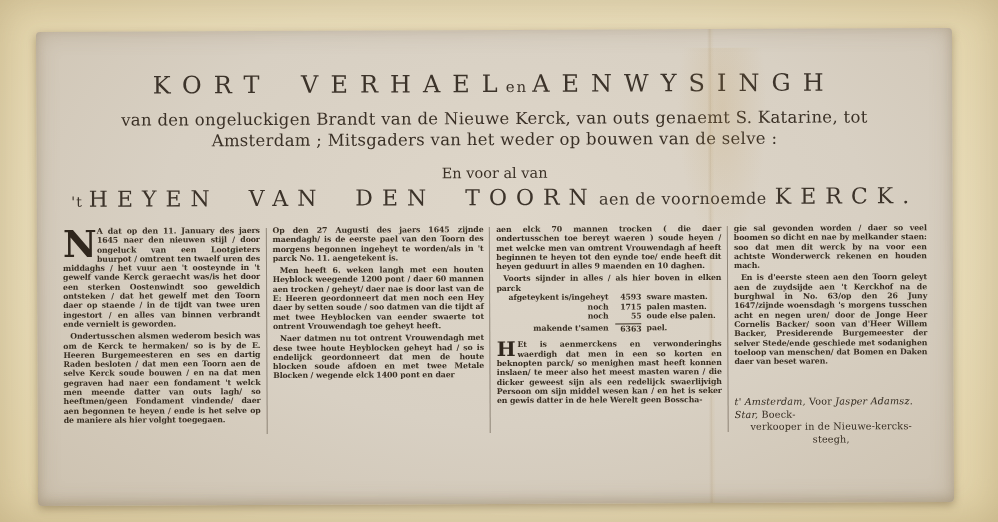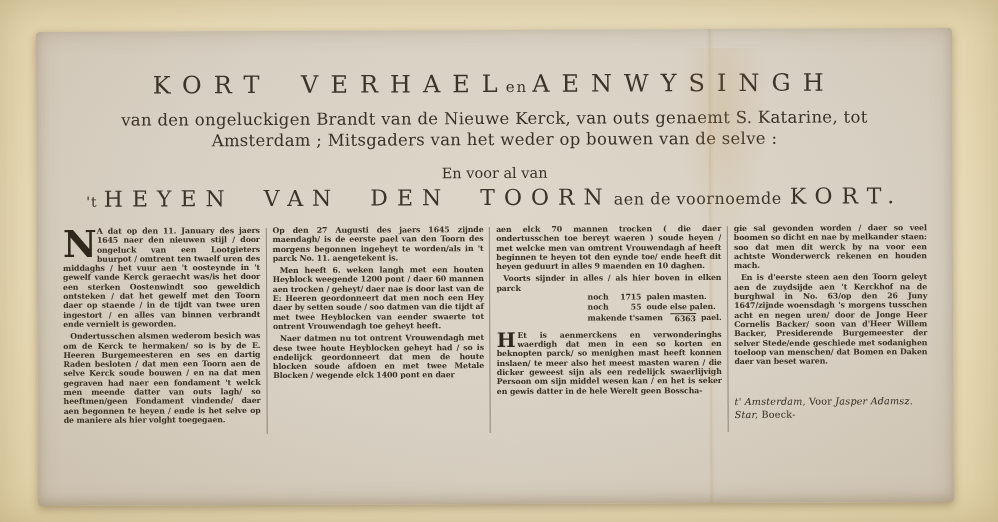--- a/index.html
+++ b/index.html
@@ -84,42 +84,42 @@
   }
   .dropH{
     float:left;font-size:20px;line-height:17px;font-weight:bold;
     color:#30271d;margin:1px 2px 0 0;
   }
   
   .t-row{display:flex;line-height:9.6px;text-align:left;}
   .t-label{flex:0 0 112px;text-align:right;padding-right:7px;}
   .t-val{flex:0 0 26px;text-align:right;}
   .t-unit{padding-left:5px;}
-  .t-total{margin:2px 0 6px 0;justify-content:flex-end;}
+  .t-total{margin:2px 0 6px 0;}
   .t-total .t-val{border-top:1px solid #382e22;}
   
   .colophon{margin-top:30px;font-weight:normal;font-size:9.6px;line-height:12.5px;
     text-align:center;color:#342b20;letter-spacing:.2px;}
   .colophon .l1{text-align:left;}
   .colophon .it{font-style:italic;}
 </style>
 </head>
 <body>
 
 <div class="stage">
   <div class="paper">
     <div class="crease"></div>
     <div class="stain"></div>
 
     <div class="hd">
       <h1 class="h1"><span>KORT VERHAEL</span><span class="conj">en</span><span>AENWYSINGH</span></h1>
       <p class="sub">van den ongeluckigen Brandt van de Nieuwe Kerck, van outs genaemt S. Katarine, tot</p>
       <p class="sub">Amsterdam ;   Mitsgaders van het weder op bouwen van de selve :</p>
       <p class="leadin">En voor al van</p>
-      <h2 class="h2"><span class="tick">'t</span><span class="caps">HEYEN VAN DEN TOORN</span><span class="mid">aen de voornoemde</span><span class="caps">KORT.</span></h2>
+      <h2 class="h2"><span class="tick">'t</span><span class="caps">HEYEN VAN DEN TOORN</span><span class="mid">aen de voornoemde</span><span class="caps">KERCK.</span></h2>
     </div>
 
     <div class="cols">
 
       <div class="col c1">
         <p><span class="dropN">N</span><span>A dat op den 11. January des jaers 1645 naer den nieuwen stijl / door ongeluck van een Lootgieters buurpot / omtrent ten twaelf uren des middaghs / het vuur aen 't oosteynde in 't gewelf vande Kerck geraecht was/is het door een sterken Oostenwindt soo geweldich ontsteken / dat het gewelf met den Toorn daer op staende / in de tijdt van twee uren ingestort / en alles van binnen verbrandt ende vernielt is geworden.</span></p>
         <p class="ind">Ondertusschen alsmen wederom besich was om de Kerck te hermaken/ so is by de E. Heeren Burgemeesteren en ses en dartig Raden besloten / dat men een Toorn aen de selve Kerck soude bouwen / en na dat men gegraven had naer een fondament 't welck men meende datter van outs lagh/ so heeftmen/geen Fondament vindende/ daer aen begonnen te heyen / ende is het selve op de maniere als hier volght toegegaen.</p>
       </div>
 
       <div class="vrule"></div>
@@ -128,20 +128,25 @@
         <p>Op den 27 Augusti des jaers 1645 zijnde maendagh/ is de eerste pael van den Toorn des morgens begonnen ingeheyt te worden/als in 't parck No. 11. aengetekent is.</p>
         <p class="ind">Men heeft 6. weken langh met een houten Heyblock weegende 1200 pont / daer 60 mannen aen trocken / geheyt/ daer nae is door last van de E: Heeren geordonneert dat men noch een Hey daer by setten soude / soo datmen van die tijdt af met twee Heyblocken van eender swaerte tot ontrent Vrouwendagh toe geheyt heeft.</p>
         <p class="ind">Naer datmen nu tot ontrent Vrouwendagh met dese twee houte Heyblocken geheyt had / so is endelijck geordonneert dat men de houte blocken soude afdoen en met twee Metale Blocken / wegende elck 1400 pont en daer</p>
       </div>
 
       <div class="vrule"></div>
 
       <div class="col c3">
         <p>aen elck 70 mannen trocken ( die daer ondertusschen toe bereyt waeren ) soude heyen / met welcke men van omtrent Vrouwendagh af heeft beginnen te heyen tot den eynde toe/ ende heeft dit heyen geduurt in alles 9 maenden en 10 daghen.</p>
         <p class="ind" style="margin-bottom:0;">Voorts sijnder in alles / als hier boven in elken parck</p>
+        <div class="t-row">
+          <span class="t-label">afgeteykent is/ingeheyt</span>
+          <span class="t-val">4593</span>
+          <span class="t-unit">sware masten.</span>
+        </div>
         <div class="t-row">
           <span class="t-label">noch</span>
           <span class="t-val">1715</span>
           <span class="t-unit">palen masten.</span>
         </div>
         <div class="t-row">
           <span class="t-label">noch</span>
           <span class="t-val">55</span>
           <span class="t-unit">oude else palen.</span>
         </div>
@@ -153,18 +158,19 @@
         <p><span class="dropH">H</span><span>Et is aenmerckens en verwonderinghs waerdigh dat men in een so korten en beknopten parck/ so menighen mast heeft konnen inslaen/ te meer also het meest masten waren / die dicker geweest sijn als een redelijck swaerlijvigh Persoon om sijn middel wesen kan / en het is seker en gewis datter in de hele Werelt geen Bosscha-</span></p>
       </div>
 
       <div class="vrule"></div>
 
       <div class="col c4">
         <p>gie sal gevonden worden / daer so veel boomen so dicht en nae by melkander staen: soo dat men dit werck by na voor een achtste Wonderwerck rekenen en houden mach.</p>
         <p class="ind">En is d'eerste steen aen den Toorn geleyt aen de zuydsijde aen 't Kerckhof na de burghwal in No. 63/op den 26 Juny 1647/zijnde woensdagh 's morgens tusschen acht en negen uren/ door de Jonge Heer Cornelis Backer/ soon van d'Heer Willem Backer, Presiderende Burgemeester der selver Stede/ende geschiede met sodanighen toeloop van menschen/ dat Bomen en Daken daer van beset waren.</p>
         <div class="colophon">
           <div class="l1"><span class="it">t' Amsterdam,</span> <span>Voor</span> <span class="it">Jasper Adamsz. Star,</span> <span>Boeck-</span></div>
+          <div>verkooper in de Nieuwe-kercks-steegh,</div>
         </div>
       </div>
 
     </div>
   </div>
 </div>
 
 </body></html>

